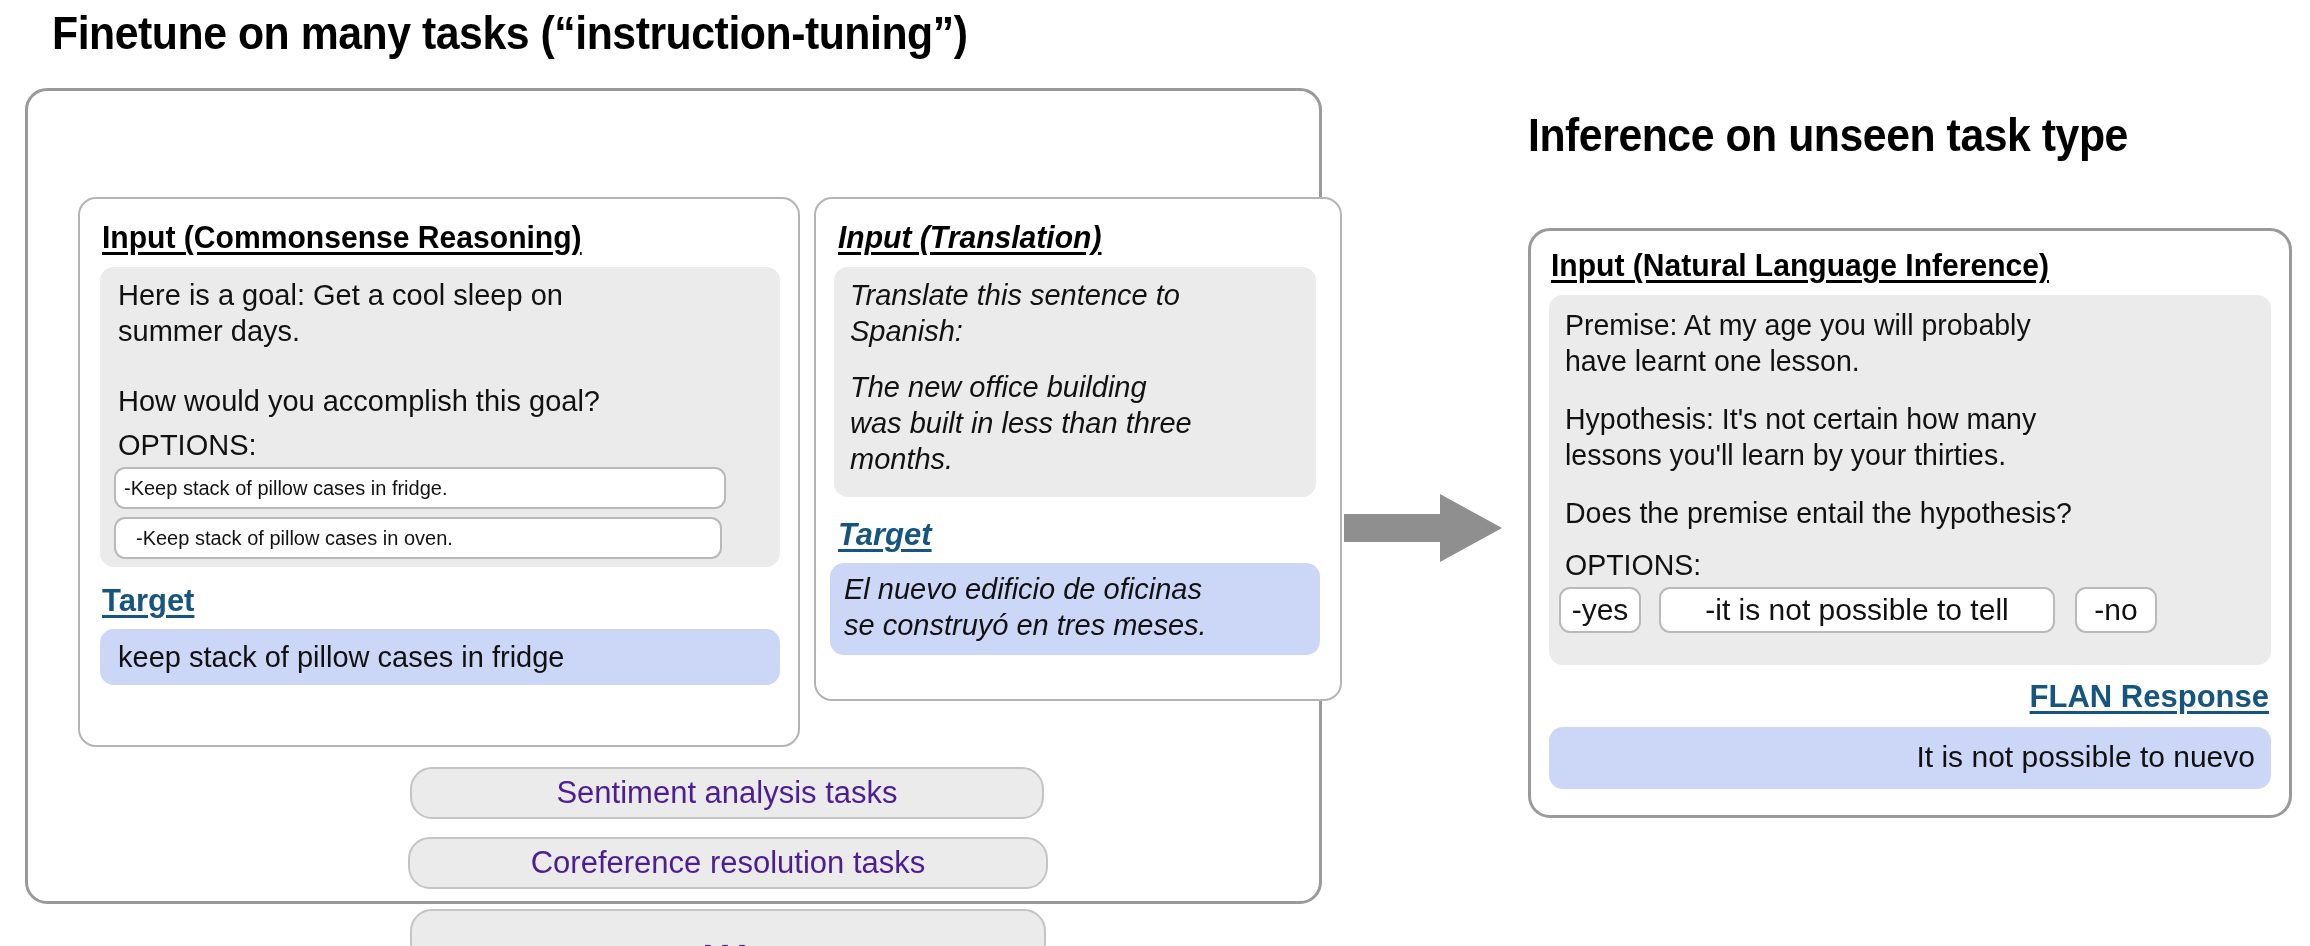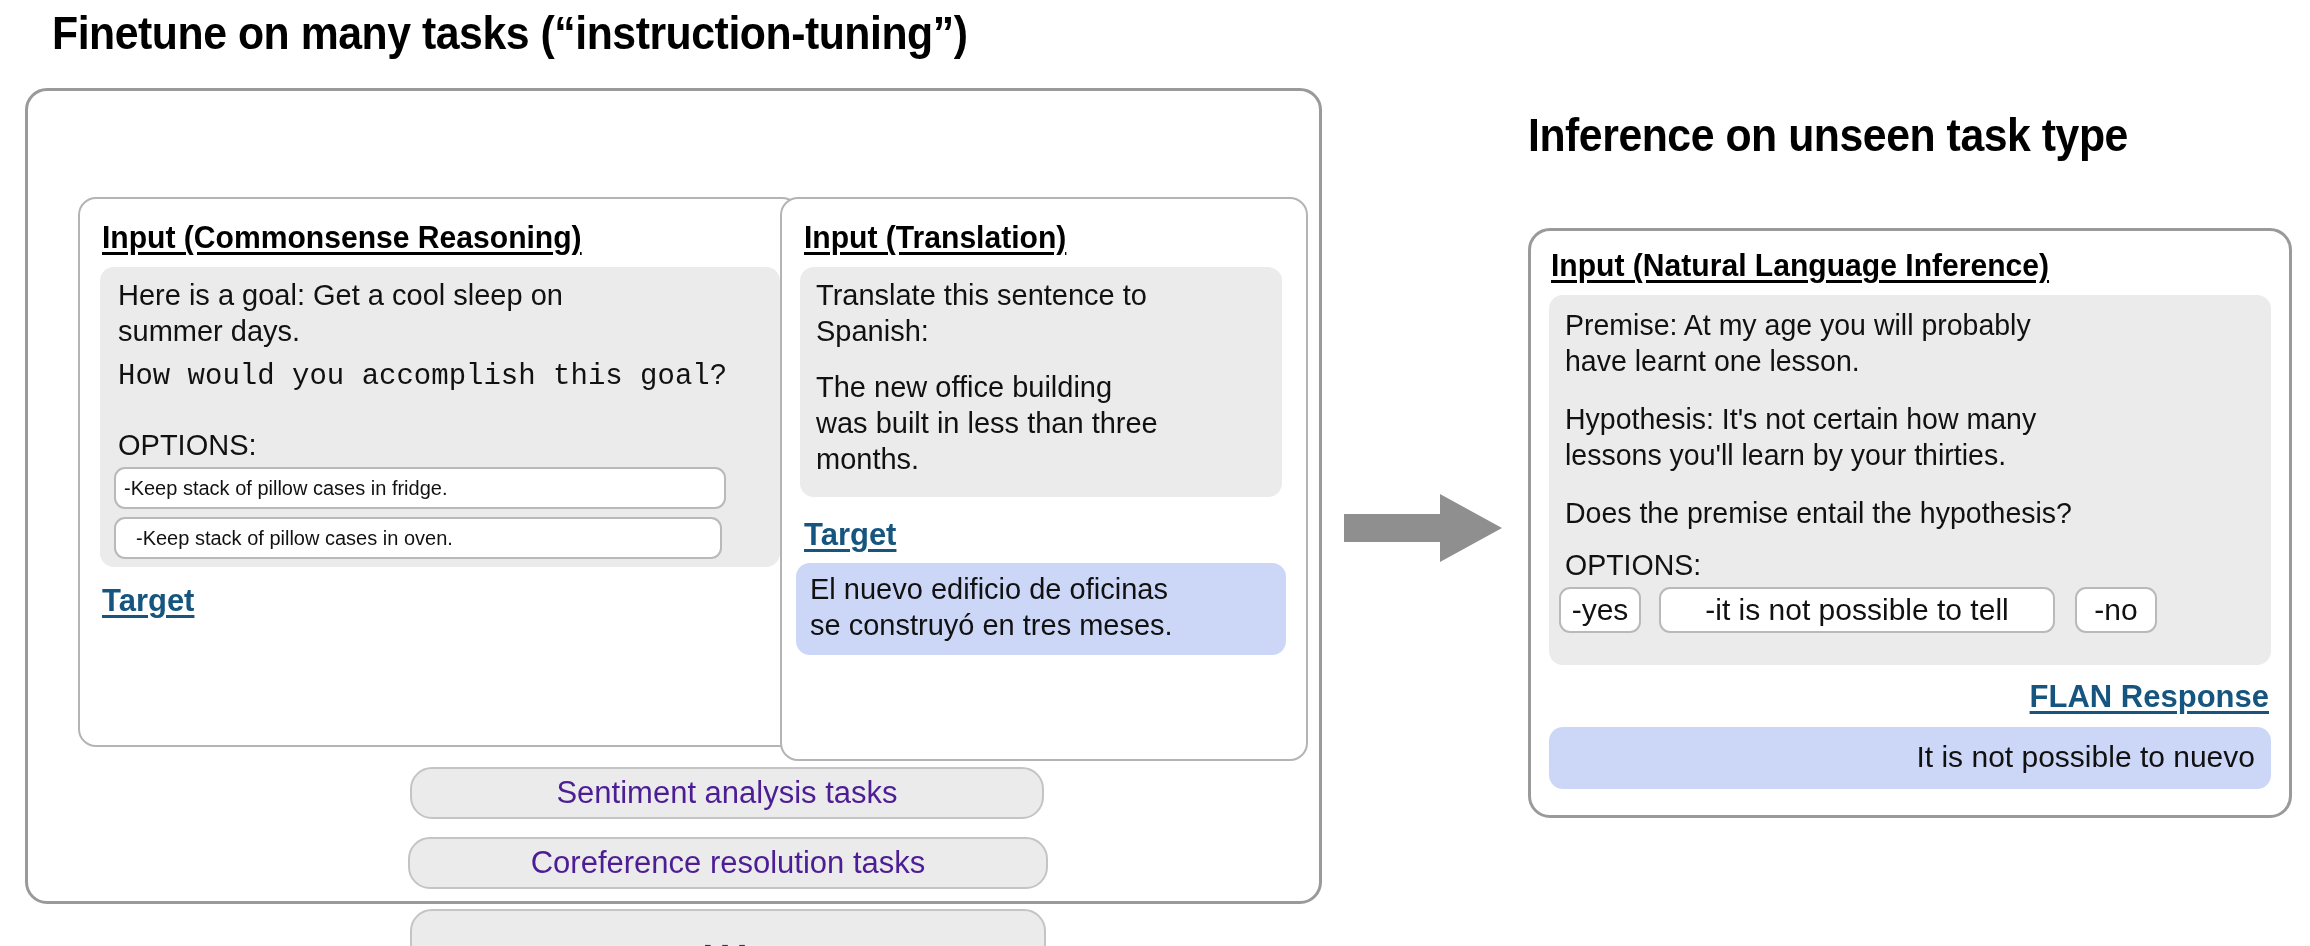--- a/index.html
+++ b/index.html
@@ -52,21 +52,21 @@
   
   .task-panel {
     position: absolute;
     border: 2px solid #b4b4b4;
     border-radius: 18px;
     background: #fff;
     box-sizing: border-box;
     margin-left: 8px;
   }
   #panel-commonsense { left: 42px;  top: 106px; width: 722px;  height: 550px; }
-  #panel-translation { left: 744px; top: 106px; width: 528px;  height: 564px; }
+  #panel-translation { left: 778px; top: 106px; width: 528px;  height: 504px; font-style: italic; }
 
   
   .sec-head {
     font-family: "Liberation Sans Narrow", "Liberation Sans", sans-serif;
     font-weight: bold;
     font-size: 32px;
     color: #000;
     text-decoration: underline;
     text-underline-offset: 4px;
     text-decoration-thickness: 3px;
@@ -174,29 +174,32 @@
   <div class="outer-box" id="finetune-container">
 
     <div class="task-panel" id="panel-commonsense">
 
       <div class="sec-head" style="position:absolute; left:22px; top:20px;">Input (Commonsense Reasoning)</div>
 
       <div class="bubble-grey" style="position:absolute; left:20px; top:68px; width:680px; height:300px;">
 
         <div class="body-line" style="position:absolute; left:18px; top:10px;">Here is a goal: Get a cool sleep on</div>
         <div class="body-line" style="position:absolute; left:18px; top:46px;">summer days.</div>
-        <div class="body-line" style="position:absolute; left:18px; top:92px;font-family:Liberation Mono, monospace;">How would you accomplish this goal?</div>
+        <div class="body-line" style="position:absolute; left:18px; top:116px;">How would you accomplish this goal?</div>
         <div class="body-line" style="position:absolute; left:18px; top:160px;">OPTIONS:</div>
 
         <div class="chip" style="position:absolute; left:14px; top:200px; width:612px; height:42px; padding:0 8px;">-Keep stack of pillow cases in fridge.</div>
         <div class="chip" style="position:absolute; left:14px; top:250px; width:608px; height:42px; padding:0 20px;">-Keep stack of pillow cases in oven.</div>
       </div>
 
       <div class="blue-head" style="position:absolute; left:22px; top:384px;">Target</div>
 
+      <div class="bubble-blue" style="position:absolute; left:20px; top:430px; width:680px; height:56px;">
+        <div class="body-line" style="position:absolute; left:18px; top:10px;">keep stack of pillow cases in fridge</div>
+      </div>
     </div>
 
     <div class="task-panel" id="panel-translation">
 
       <div class="sec-head" style="position:absolute; left:22px; top:20px;">Input (Translation)</div>
 
       <div class="bubble-grey" style="position:absolute; left:18px; top:68px; width:482px; height:230px;">
         <div class="body-line" style="position:absolute; left:16px; top:10px;">Translate this sentence to</div>
         <div class="body-line" style="position:absolute; left:16px; top:46px;">Spanish:</div>
         <div class="body-line" style="position:absolute; left:16px; top:102px;">The new office building</div>

